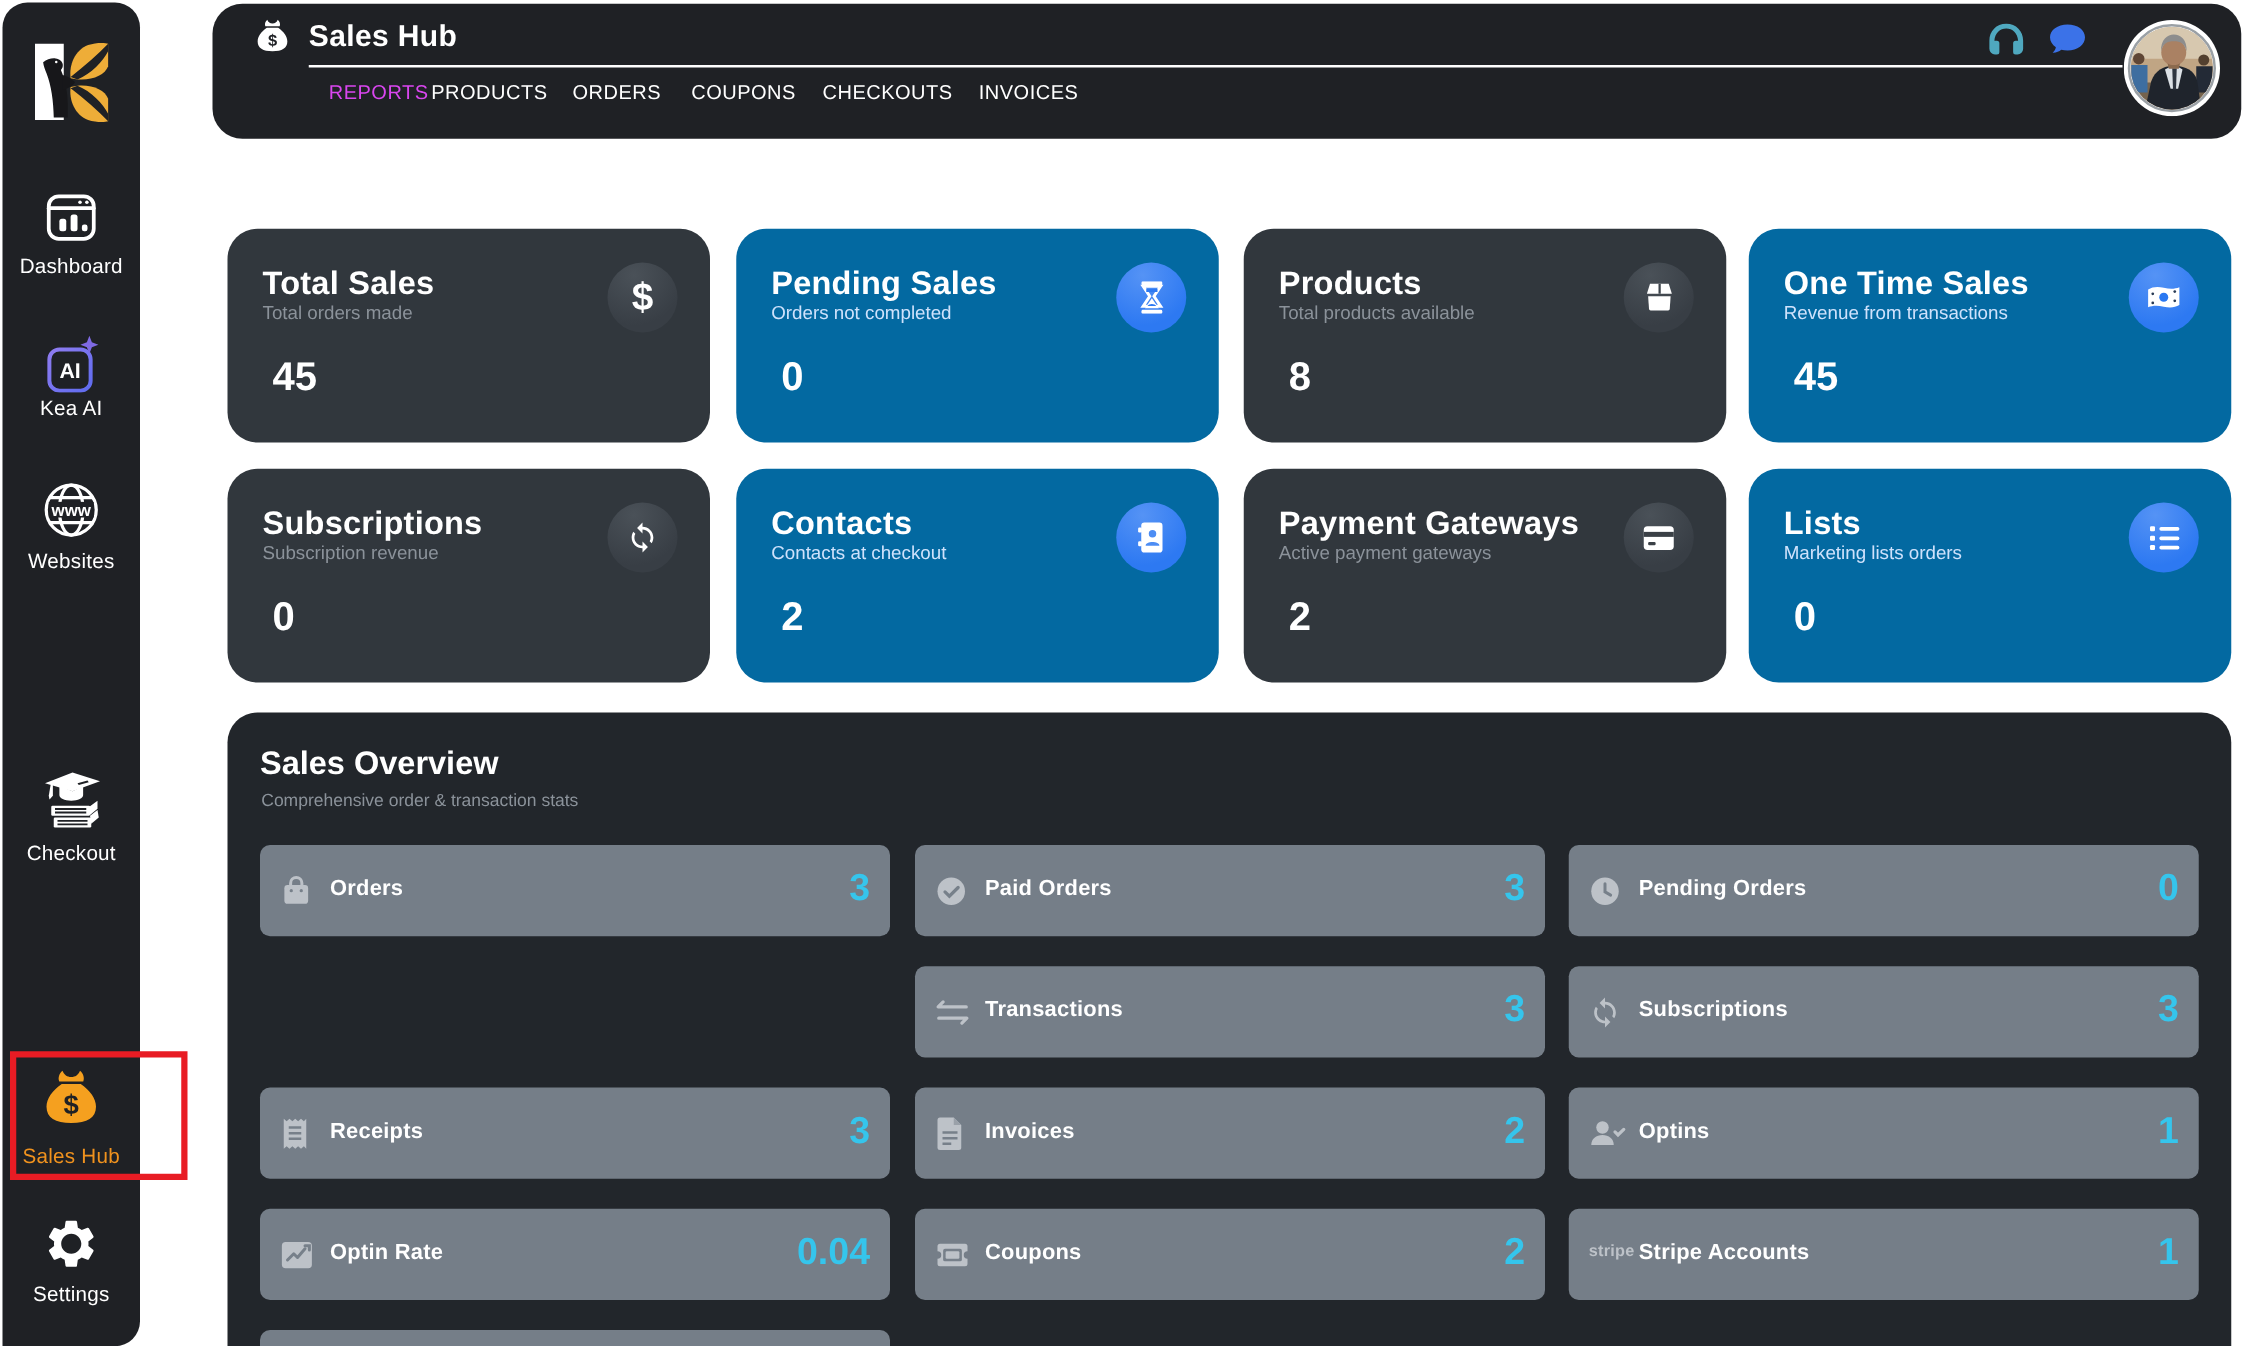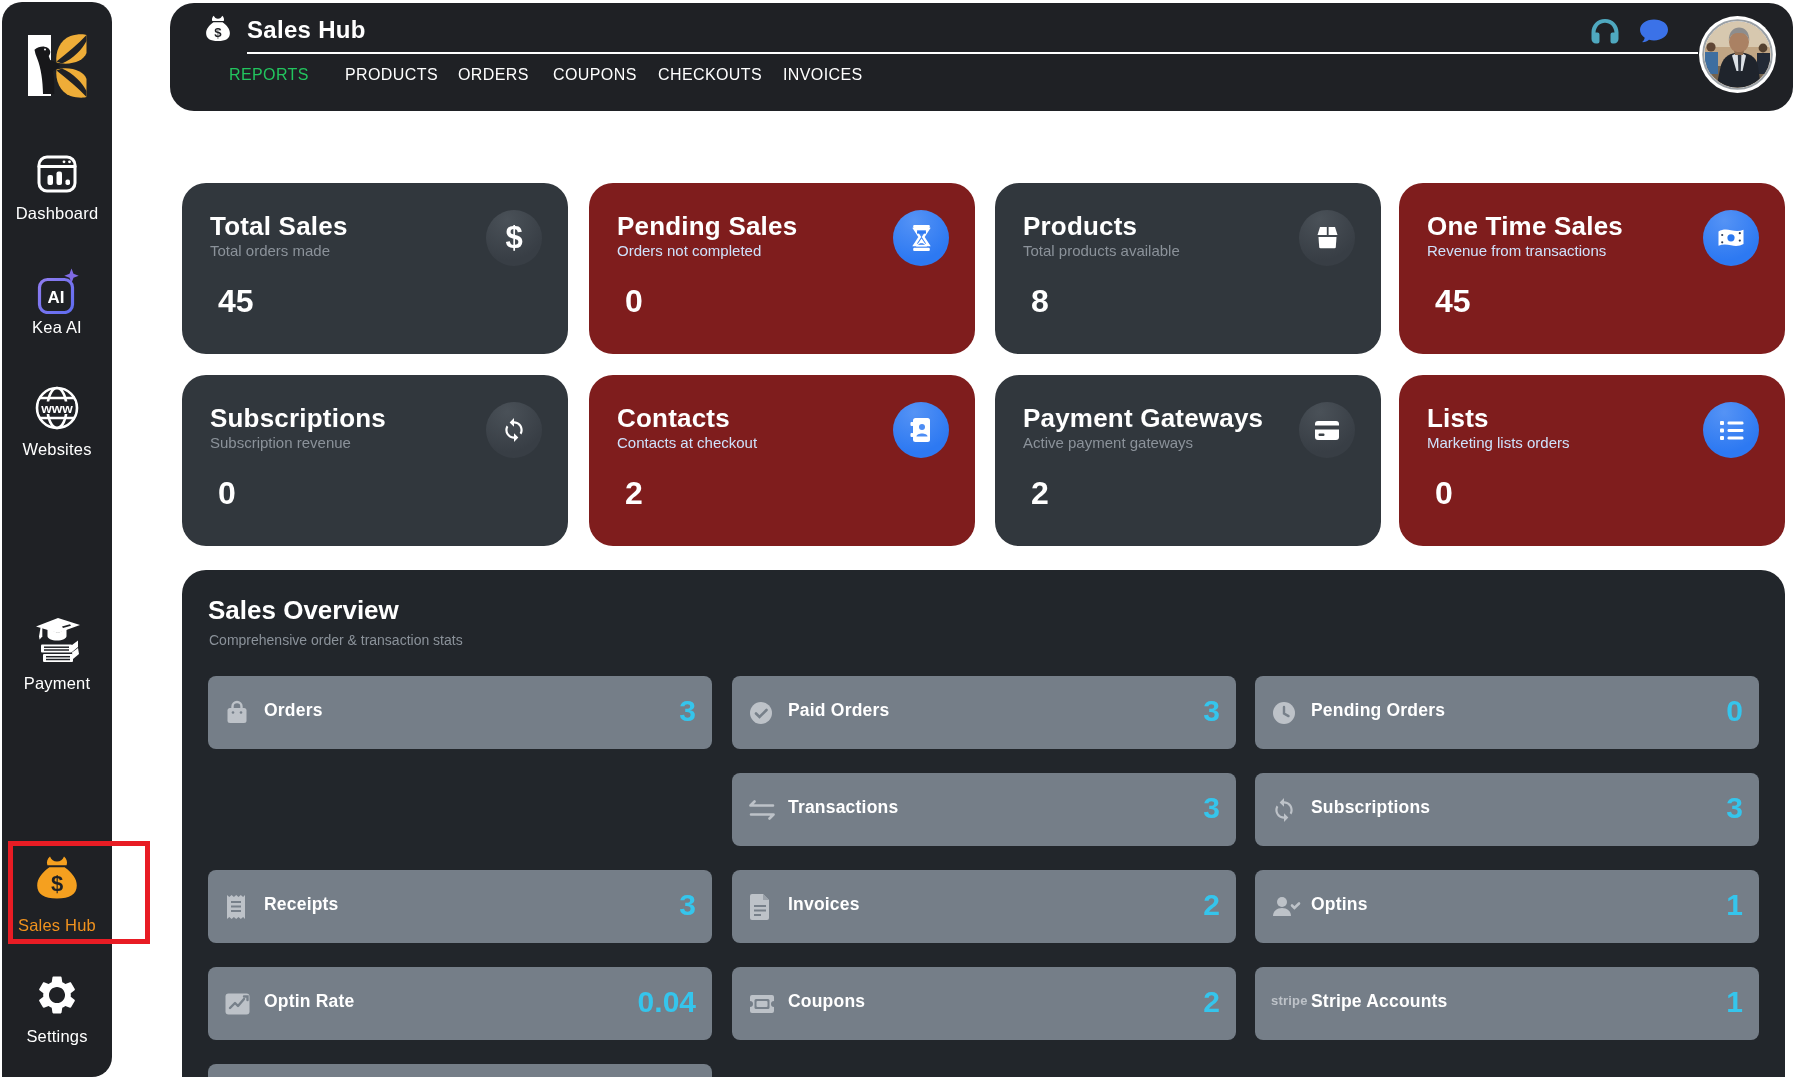--- a/index.html
+++ b/index.html
@@ -26,21 +26,21 @@
 #tb-line { position:absolute; left:77px; top:49px; width:1451px; height:2px; background:#fff; }
 #tb-bag { position:absolute; left:33px; top:11px; }
 #tb-tabs { position:absolute; top:63px; font-size:16px; letter-spacing:.4px; }
 #tb-tabs span { position:absolute; white-space:nowrap; }
 #avatar { position:absolute; left:1699px; top:16px; width:77px; height:77px; border-radius:50%;
   z-index:5; }
 
 
 .card { position:absolute; width:386px; height:171px; border-radius:24px; color:#fff; }
 .card.dark { background:#31373d; }
-.card.blue { background:#7f1d1d; }
+.card.blue { background:#0369a1; }
 .card h3 { position:absolute; left:28px; top:28px; font-size:26px; font-weight:bold; letter-spacing:.2px;}
 .card .sub { position:absolute; left:28px; top:59px; font-size:15px; }
 .card.dark .sub { color:#8b929a; }
 .card.blue .sub { color:#cfe2fc; }
 .card .num { position:absolute; left:36px; top:100px; font-size:32px; font-weight:bold; }
 .card .circ { position:absolute; right:26px; top:27px; width:56px; height:56px; border-radius:50%;
   display:flex; align-items:center; justify-content:center; }
 .card.dark .circ { background:radial-gradient(circle at 38% 18%, #4a5158, #383e45 70%); }
 .card.blue .circ { background:radial-gradient(circle at 38% 18%, #5593f5, #2d79f2 70%); }
 
@@ -120,21 +120,21 @@
       <rect x="7" y="27.5" width="31" height="8" rx="1"></rect>
       <path d="M38 35.5 L44 31 L45 37 L39 42"></path>
       <rect x="9" y="37" width="30" height="8" rx="1"></rect>
       <g stroke="#1f2125" stroke-width="1.5">
         <line x1="10" y1="30.2" x2="35" y2="30.2"></line>
         <line x1="10" y1="33" x2="35" y2="33"></line>
         <line x1="12" y1="39.7" x2="36" y2="39.7"></line>
         <line x1="12" y1="42.5" x2="36" y2="42.5"></line>
       </g>
     </svg>
-    <span class="lbl">Payment</span>
+    <span class="lbl">Checkout</span>
   </div>
 
 
   <div class="nav-item" id="nav-sales" style="top:853px">
     <svg width="50" height="52" viewBox="0 0 25 26" fill="#f5a01f">
       <path d="M9.0 0.8 C9.7 2.5 10.8 3.3 12.5 3.3 C14.2 3.3 15.3 2.5 16.0 0.8 C17.3 1.9 17.9 3.6 17.3 5.1 H7.7 C7.1 3.6 7.7 1.9 9.0 0.8 Z"></path>
       <path d="M8.7 6.1 h7.6 c3.8 2.7 6.1 5.8 6.1 9.1 c0 4.4 -3.5 6.5 -9.9 6.5 s-9.9 -2.1 -9.9 -6.5 c0 -3.3 2.3 -6.4 6.1 -9.1 Z"></path>
       <text x="12.5" y="18.2" font-size="11" font-weight="bold" fill="#1f2125" text-anchor="middle" font-family="Liberation Sans">$</text>
     </svg>
     <span class="lbl">Sales Hub</span>
@@ -153,21 +153,21 @@
   <div id="tb-bag">
     <svg width="30" height="33" viewBox="0 0 25 26" fill="#fff">
       <path d="M9.0 0.8 C9.7 2.5 10.8 3.3 12.5 3.3 C14.2 3.3 15.3 2.5 16.0 0.8 C17.3 1.9 17.9 3.6 17.3 5.1 H7.7 C7.1 3.6 7.7 1.9 9.0 0.8 Z"></path>
       <path d="M8.7 6.1 h7.6 c3.8 2.7 6.1 5.8 6.1 9.1 c0 4.4 -3.5 6.5 -9.9 6.5 s-9.9 -2.1 -9.9 -6.5 c0 -3.3 2.3 -6.4 6.1 -9.1 Z"></path>
       <text x="12.5" y="18.2" font-size="11" font-weight="bold" fill="#1f2125" text-anchor="middle" font-family="Liberation Sans">$</text>
     </svg>
   </div>
   <div id="tb-title">Sales Hub</div>
   <div id="tb-line"></div>
   <div id="tb-tabs">
-    <span style="left:59px;color:#22c55e">REPORTS</span>
+    <span style="left:93px;color:#d946ef">REPORTS</span>
     <span style="left:175px">PRODUCTS</span>
     <span style="left:288px">ORDERS</span>
     <span style="left:383px">COUPONS</span>
     <span style="left:488px">CHECKOUTS</span>
     <span style="left:613px">INVOICES</span>
   </div>
 
   <svg class="abs" style="left:1420px;top:15px" width="30" height="27" viewBox="0 0 30 27">
     <path d="M15 1 C7 1 1.5 7 1.5 14.5 V21 a4.5 4.5 0 0 0 4.5 4.5 h1.5 a2 2 0 0 0 2 -2 V16.5 a2 2 0 0 0 -2 -2 H5.5 C6 8.5 10 4.8 15 4.8 s9 3.7 9.5 9.7 H22.5 a2 2 0 0 0 -2 2 V23.5 a2 2 0 0 0 2 2 H24 a4.5 4.5 0 0 0 4.5 -4.5 V14.5 C28.5 7 23 1 15 1 Z" fill="#4fa8bf"></path>
     <path d="M15 3 C9 3 4.5 7.8 4.2 14.5 H9.5 V25 H6 A4.5 4.5 0 0 1 3.8 24" fill="none"></path>

